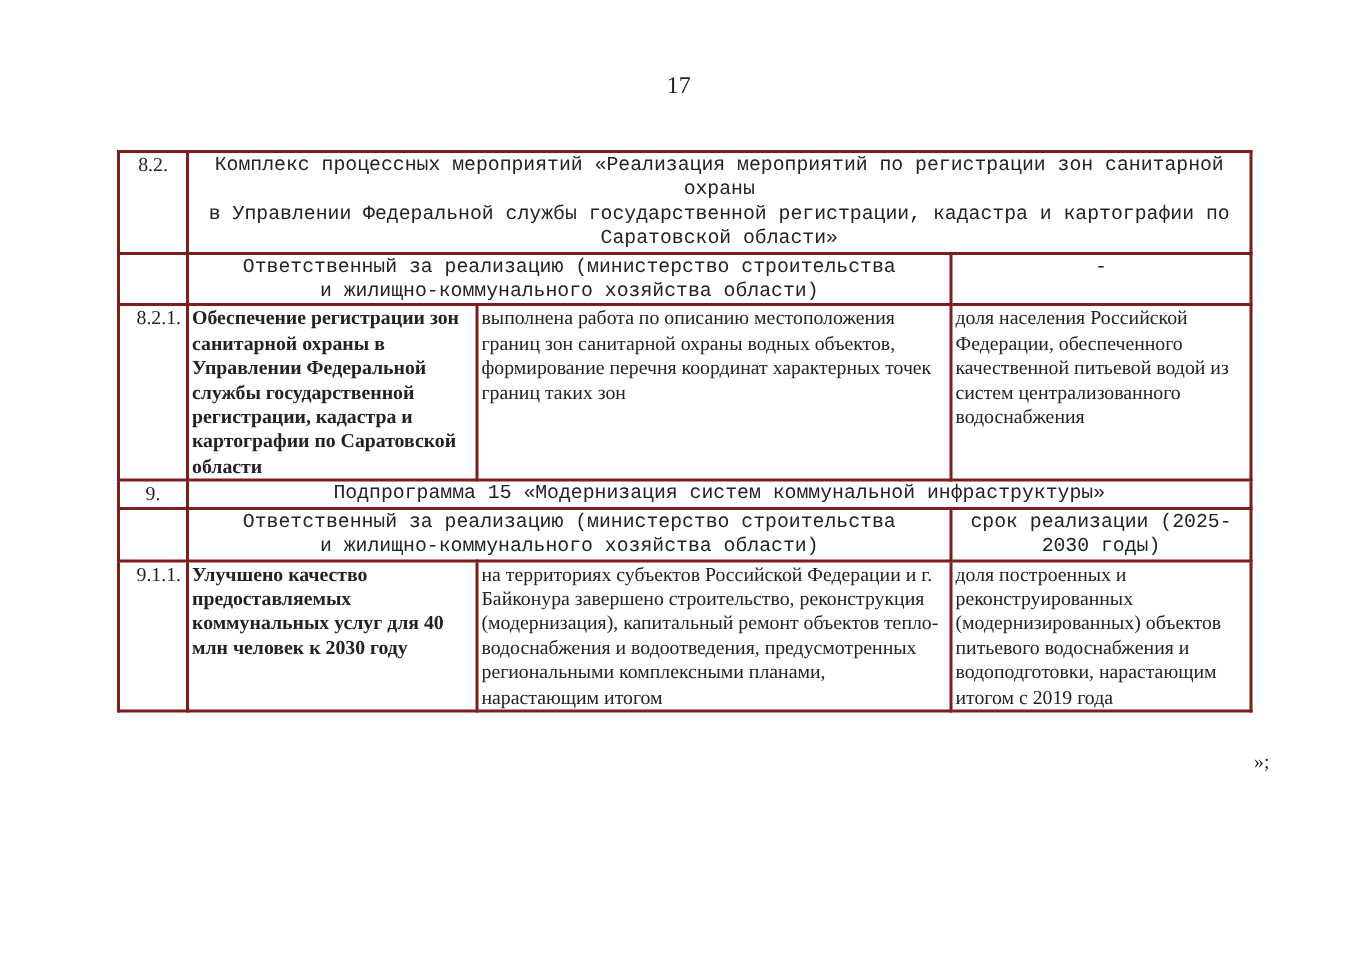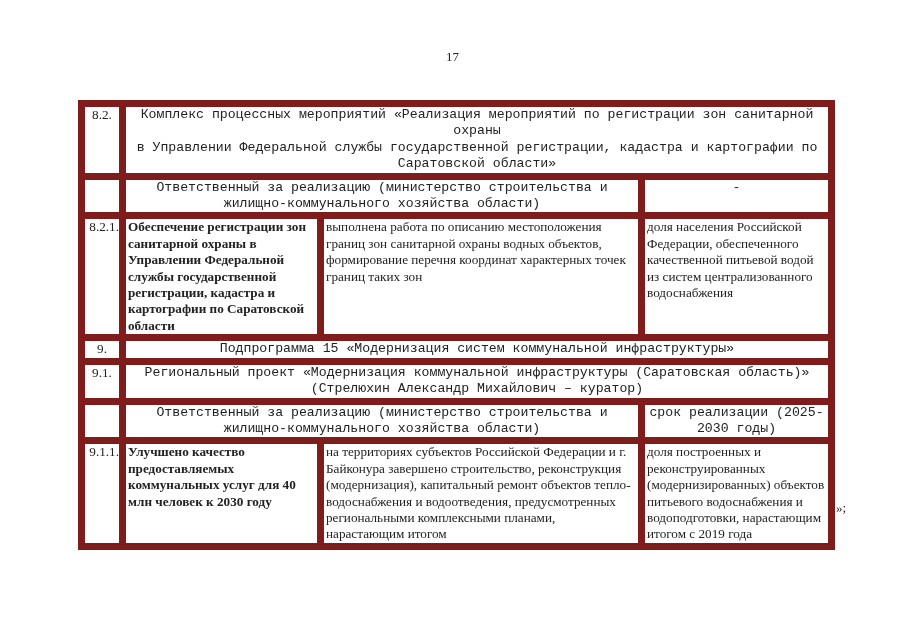--- a/index.html
+++ b/index.html
@@ -1,22 +1,22 @@
 <!DOCTYPE html>
 <html><head>
 <meta charset="utf-8">
 <style>
   html, body { margin:0; padding:0; background:#fff; }
   body { width:905px; height:640px; position:relative; overflow:hidden;
          font-family:"Liberation Serif", "DejaVu Serif", serif; color:#222; }
-  .page-num { position:absolute; top:49px; left:0; width:905px; text-align:center; font-size:13px; }
+  .page-num { position:absolute; top:49px; left:0; width:905px; text-align:center; font-size:16px; }
   table { position:absolute; left:78px; top:100px; width:757px; border-collapse:collapse; font-size:13.2px; line-height:16.4px; }
-  td { border:7px solid #7f1d1d; vertical-align:top; padding:0 2px; }
+  td { border:2px solid #7f1d1d; vertical-align:top; padding:0 2px; }
   .num { width:33px; text-align:center; padding:0; }
-  .num.left { text-align:right; padding-left:1px; }
+  .num.left { text-align:left; padding-left:11px; }
   .center { text-align:center;font-family:Liberation Mono, monospace; }
   .c1 { width:187px;font-weight:bold; }
   .c2 { width:310px;margin-top:12px; }
   .tail { position:absolute; left:836px; top:500px; font-size:13.2px; }
 </style>
 </head>
 <body>
 
 <div class="page-num">17</div>
 
@@ -38,27 +38,20 @@
     <td class="num left">8.2.1.</td>
     <td class="c1">Обеспечение регистрации зон санитарной охраны в Управлении Федеральной службы государственной регистрации, кадастра и картографии по Саратовской области</td>
     <td class="c2">выполнена работа по описанию местоположения границ зон санитарной охраны водных объектов, формирование перечня координат характерных точек границ таких зон</td>
     <td>доля населения Российской Федерации, обеспеченного качественной питьевой водой из систем централизованного водоснабжения</td>
   </tr>
   <tr>
     <td class="num">9.</td>
     <td colspan="3" class="center">Подпрограмма 15 «Модернизация систем коммунальной инфраструктуры»</td>
   </tr>
   <tr>
-    <td class="num">9.1.</td>
-    <td colspan="3" class="center">
-      <div>Региональный проект «Модернизация коммунальной инфраструктуры (Саратовская область)»</div>
-      <div>(Стрелюхин Александр Михайлович – куратор)</div>
-    </td>
-  </tr>
-  <tr>
     <td class="num"></td>
     <td colspan="2" class="center" style="padding:0 28px">Ответственный за реализацию (министерство строительства и жилищно-коммунального хозяйства области)</td>
     <td class="center">срок реализации (2025-2030 годы)</td>
   </tr>
   <tr>
     <td class="num left">9.1.1.</td>
     <td class="c1">Улучшено качество предоставляемых коммунальных услуг для 40 млн человек к 2030 году</td>
     <td class="c2">на территориях субъектов Российской Федерации и г. Байконура завершено строительство, реконструкция (модернизация), капитальный ремонт объектов тепло-водоснабжения и водоотведения, предусмотренных региональными комплексными планами, нарастающим итогом</td>
     <td>доля построенных и реконструированных (модернизированных) объектов питьевого водоснабжения и водоподготовки, нарастающим итогом с 2019 года</td>
   </tr>

